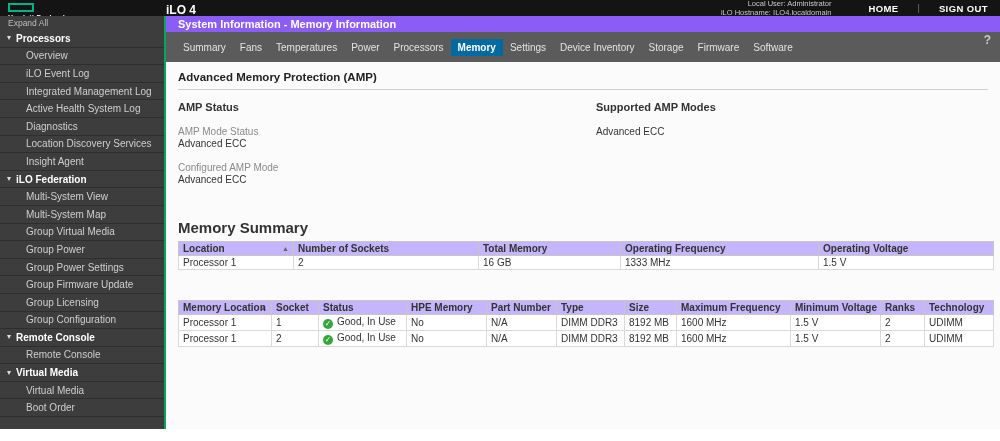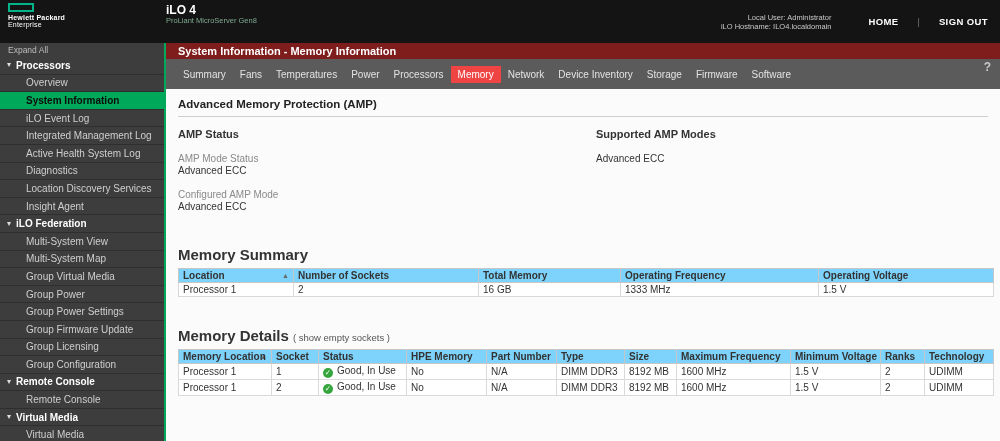--- a/index.html
+++ b/index.html
@@ -1,20 +1,20 @@
 <!DOCTYPE html>
 <html><head>
 <meta charset="utf-8">
 <style>
   * { box-sizing: border-box; margin: 0; padding: 0; }
   html,body { width:1000px; height:441px; overflow:hidden; }
   body { font-family:"Liberation Sans","DejaVu Sans",sans-serif; background:#fff; }
 
   
-  .topbar { height:43px; background:#141414; display:flex; color:#fff; }
+  .topbar { height:16px; background:#141414; display:flex; color:#fff; }
   .logo { width:166px; padding:3px 0 0 8px; }
   .logo-rect { width:26px; height:9px; border:2px solid #00b388; margin-bottom:2px; }
   .logo-line1 { font-size:7px; font-weight:bold; line-height:7px; letter-spacing:.2px; }
   .logo-line2 { font-size:7px; line-height:8px; letter-spacing:.2px; }
   .product { padding-top:4px; }
   .product-name { font-size:12px; font-weight:bold; line-height:12px; }
   .product-sub { font-size:7.5px; color:#7fa98f; line-height:10px; }
   .topbar-right { margin-left:auto; display:flex; align-items:center; gap:19px; padding-right:12px; }
   .user-info { text-align:right; font-size:7.5px; color:#c9c9c9; line-height:9px; margin-right:18px; }
   .top-link { font-size:9.5px; font-weight:bold; color:#fff; letter-spacing:.4px; cursor:pointer; }
@@ -27,41 +27,41 @@
   .sidebar { width:166px; background:#3d3d3d; border-right:2px solid #00a859; overflow:hidden; flex:none; }
   .expand-all { height:14px; font-size:8.5px; color:#bdbdbd; padding:2px 0 0 8px; cursor:pointer; }
   .nav-row { height:17.6px; display:flex; align-items:center; border-bottom:1px solid #2e2e2e; font-size:10px; color:#cfcfcf; cursor:pointer; }
   .nav-section { color:#fff; font-weight:bold; padding-left:7px; gap:5px; }
   .nav-item { padding-left:26px; }
   .nav-item.selected { background:#00a859; color:#0c0c0c; font-weight:bold; }
   .chev { font-size:8px; color:#ddd; line-height:8px; }
 
   
   .main { flex:1; display:flex; flex-direction:column; background:#fbfbfb; min-width:0; }
-  .page-header { height:16px; background:#7f1d1d; color:#fff; font-size:11px; font-weight:bold; line-height:16px; padding-left:12px; }
+  .page-header { height:16px; background:#8b5cf6; color:#fff; font-size:11px; font-weight:bold; line-height:16px; padding-left:12px; }
   .tabbar { height:30px; background:#5b5b5b; display:flex; align-items:center; padding-left:10px; position:relative; }
   .tab { font-size:10px; color:#e3e3e3; padding:0 7px; line-height:17px; cursor:pointer; white-space:nowrap; }
-  .tab.active { background:#ef4444; color:#fff; font-weight:normal; }
+  .tab.active { background:#0369a1; color:#fff; font-weight:bold; }
   .help { position:absolute; right:9px; top:0; color:#c9c9c9; font-size:12px; font-weight:bold; line-height:17px; cursor:pointer; }
 
   .content { flex:1; padding:9px 12px 0 12px; overflow:hidden; color:#333; }
   .section-title { font-size:11.5px; font-weight:bold; color:#222; }
   .rule { border:none; border-top:1px solid #cfcfcf; margin:6px 0 0 0; }
   .amp-cols { display:flex; }
   .amp-left { width:418px; flex:none; }
   .sub-title { font-size:11px; font-weight:bold; margin-top:11px; color:#333; }
   .field-label { font-size:10px; color:#8a8a8a; margin-top:13px; }
   .field-value { font-size:10px; color:#333; margin-top:1px; }
   .big-title { font-size:15px; font-weight:bold; color:#333; }
   .mem-summary { margin-top:34px; }
   .mem-details { margin-top:30px; }
   .details-link { font-size:9.5px; color:#555; font-weight:normal; margin-left:4px; cursor:pointer; }
 
   table { border-collapse:collapse; table-layout:fixed; margin-top:5px; width:815px; }
-  th { background:#7dd3fc; border:1px solid #c6c6c6; font-size:10px; font-weight:bold; text-align:left; padding:1px 4px; height:14px; color:#333; white-space:nowrap; overflow:hidden; cursor:pointer; }
+  th { background:#c4b5fd; border:1px solid #c6c6c6; font-size:10px; font-weight:bold; text-align:left; padding:1px 4px; height:14px; color:#333; white-space:nowrap; overflow:hidden; cursor:pointer; }
   td { background:#fff; border:1px solid #d9d9d9; font-size:10px; padding:1px 4px; height:13px; color:#333; white-space:nowrap; overflow:hidden; }
   .sort { float:right; font-size:7px; color:#666; margin-top:2px; }
   .check { display:inline-block; width:10px; height:10px; border-radius:50%; background:#35a63c; color:#fff; font-size:7.5px; line-height:10px; text-align:center; margin-right:4px; font-weight:bold; vertical-align:-1px; }
 </style>
 </head>
 <body>
 
 <div class="topbar">
   <div class="logo">
     <div class="logo-rect"></div>
@@ -87,23 +87,20 @@
 
   <div class="sidebar">
     <div class="expand-all">Expand All</div>
 
     <div class="nav-row nav-section">
       <span class="chev">▾</span>
       <span>Processors</span>
     </div>
     <div class="nav-row nav-item">
         <span>Overview</span>
-      </div>
-    <div class="nav-row nav-item selected">
-        <span>System Information</span>
       </div>
     <div class="nav-row nav-item">
         <span>iLO Event Log</span>
       </div>
     <div class="nav-row nav-item">
         <span>Integrated Management Log</span>
       </div>
     <div class="nav-row nav-item">
         <span>Active Health System Log</span>
       </div>
@@ -169,21 +166,21 @@
   <div class="main">
     <div class="page-header">System Information - Memory Information</div>
 
     <div class="tabbar">
       <span class="tab">Summary</span>
       <span class="tab">Fans</span>
       <span class="tab">Temperatures</span>
       <span class="tab">Power</span>
       <span class="tab">Processors</span>
       <span class="tab active">Memory</span>
-      <span class="tab">Network</span>
+      <span class="tab">Settings</span>
       <span class="tab">Device Inventory</span>
       <span class="tab">Storage</span>
       <span class="tab">Firmware</span>
       <span class="tab">Software</span>
       <span class="help">?</span>
     </div>
 
     <div class="content">
 
       <div class="section-title">Advanced Memory Protection (AMP)</div>
@@ -225,23 +222,20 @@
             <td>2</td>
             <td>16 GB</td>
             <td>1333 MHz</td>
             <td>1.5 V</td>
           </tr>
         </tbody>
           </table>
       </div>
 
       <div class="mem-details">
-        <div class="big-title">
-          <span>Memory Details</span><span class="details-link">( show empty sockets )</span>
-        </div>
         <table>
           <colgroup>
               <col style="width:93px">
               <col style="width:47px">
               <col style="width:88px">
               <col style="width:80px">
               <col style="width:70px">
               <col style="width:68px">
               <col style="width:52px">
               <col style="width:114px">

